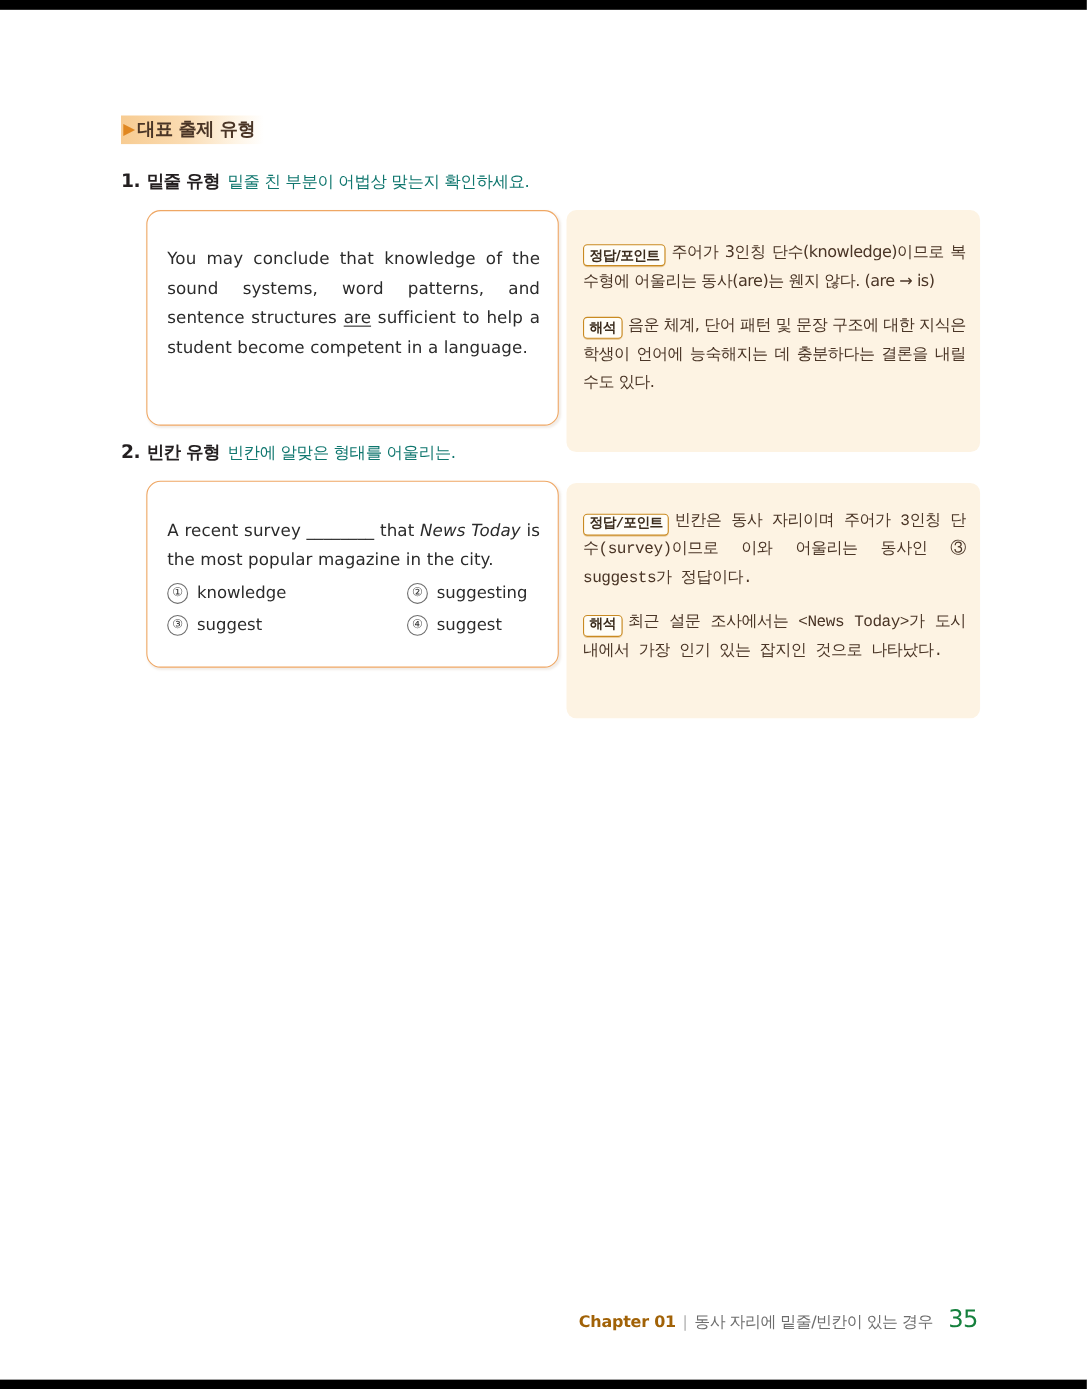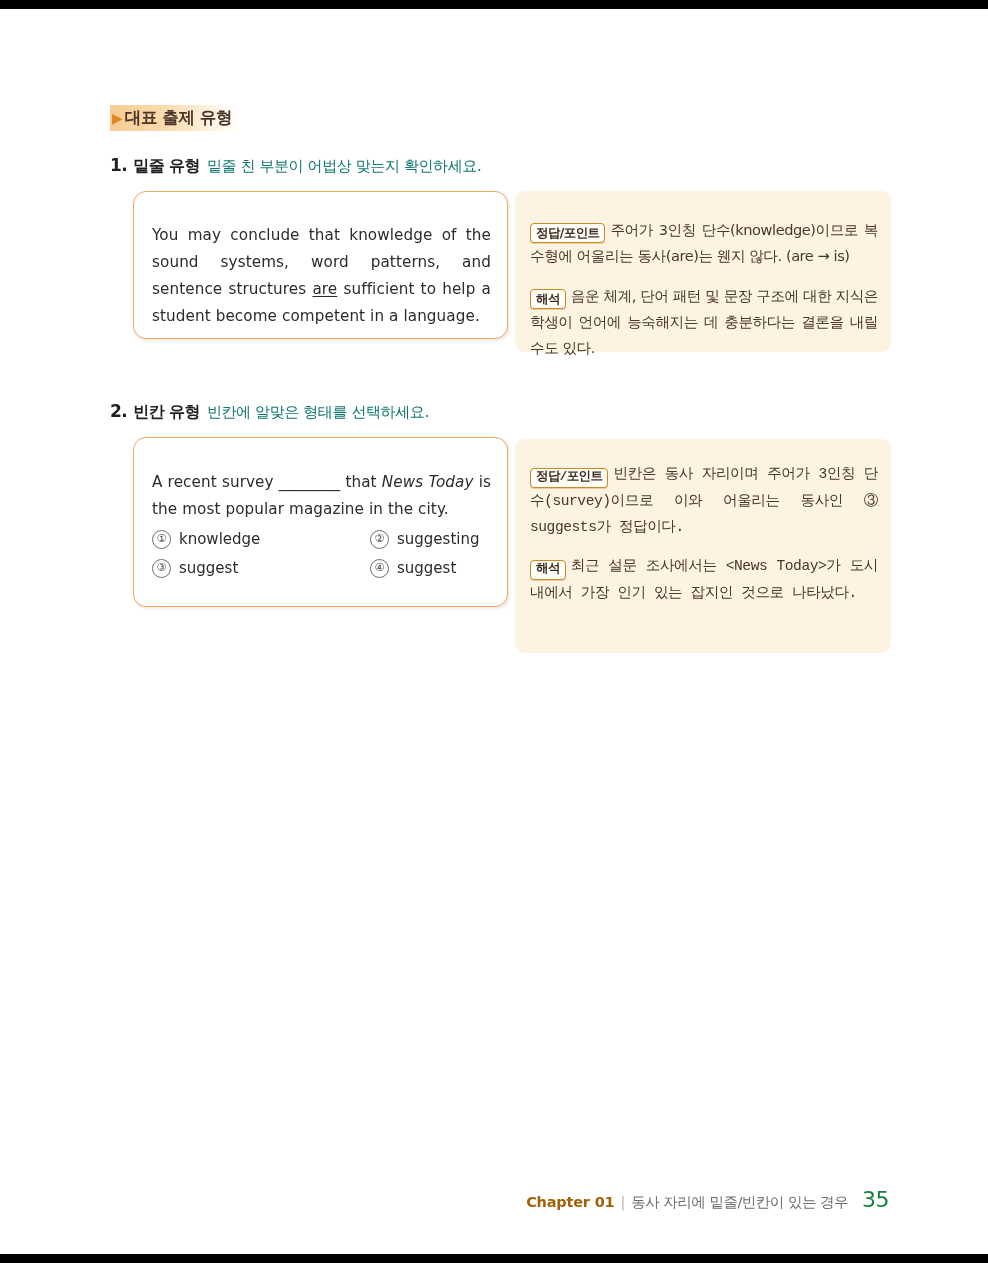--- a/index.html
+++ b/index.html
@@ -97,21 +97,21 @@
   .q-box {
     position: absolute;
     left: 133px;
     width: 375px;
     box-sizing: border-box;
     background: #ffffff;
     border: 1.6px solid #efa764;
     border-radius: 13px;
     box-shadow: 1.5px 1.5px 2px rgba(180, 150, 120, 0.18);
   }
-  #q1-box { top: 182px; height: 148px; }
+  #q1-box { top: 182px; height: 196px; }
   #q2-box { top: 428px; height: 170px; padding-left: 44px; }
 
   .q-text {
     position: absolute;
     left: 18px;
     right: 16px;
     font-size: 15.2px;
     color: #2b2b2b;
     line-height: 27px;
     text-align: justify;
@@ -165,21 +165,21 @@
 
   
   .exp-panel {
     position: absolute;
     left: 515px;
     width: 376px;
     box-sizing: border-box;
     background: #fdf3e3;
     border-radius: 9px;
   }
-  #exp1 { top: 182px; height: 161px; }
+  #exp1 { top: 182px; height: 220px; }
   #exp2 { top: 430px; height: 214px; font-family: Liberation Mono, monospace; }
 
   .exp-block {
     position: absolute;
     left: 15px;
     right: 13px;
     font-size: 14.6px;
     color: #4a3526;
     line-height: 26px;
     letter-spacing: -0.45px;
@@ -270,21 +270,21 @@
       <span class="badge">정답/포인트</span><span>주어가 3인칭 단수(knowledge)이므로 복수형에 어울리는 동사(are)는 웬지 않다. (are → is)</span>
     </div>
     <div class="exp-block" id="exp1-trans">
       <span class="badge">해석</span><span>음운 체계, 단어 패턴 및 문장 구조에 대한 지식은 학생이 언어에 능숙해지는 데 충분하다는 결론을 내릴 수도 있다.</span>
     </div>
   </div>
 
   <div class="q-prompt" id="q2-prompt">
     <span class="num">2.</span>
     <span class="type">빈칸 유형</span>
-    <span class="instr">빈칸에 알맞은 형태를 선택하세요.</span>
+    <span class="instr">빈칸에 알맞은 형태를 어울리는.</span>
   </div>
 
   <div class="q-box" id="q2-box">
     <div class="q-text" id="q2-text">
       <span>A recent survey </span><span>________</span><span> that </span><i>News Today</i><span> is the most popular magazine in the city.</span>
     </div>
     <div class="choices">
       <div class="choice">
         <span class="marker">①</span>
         <span>knowledge</span>

